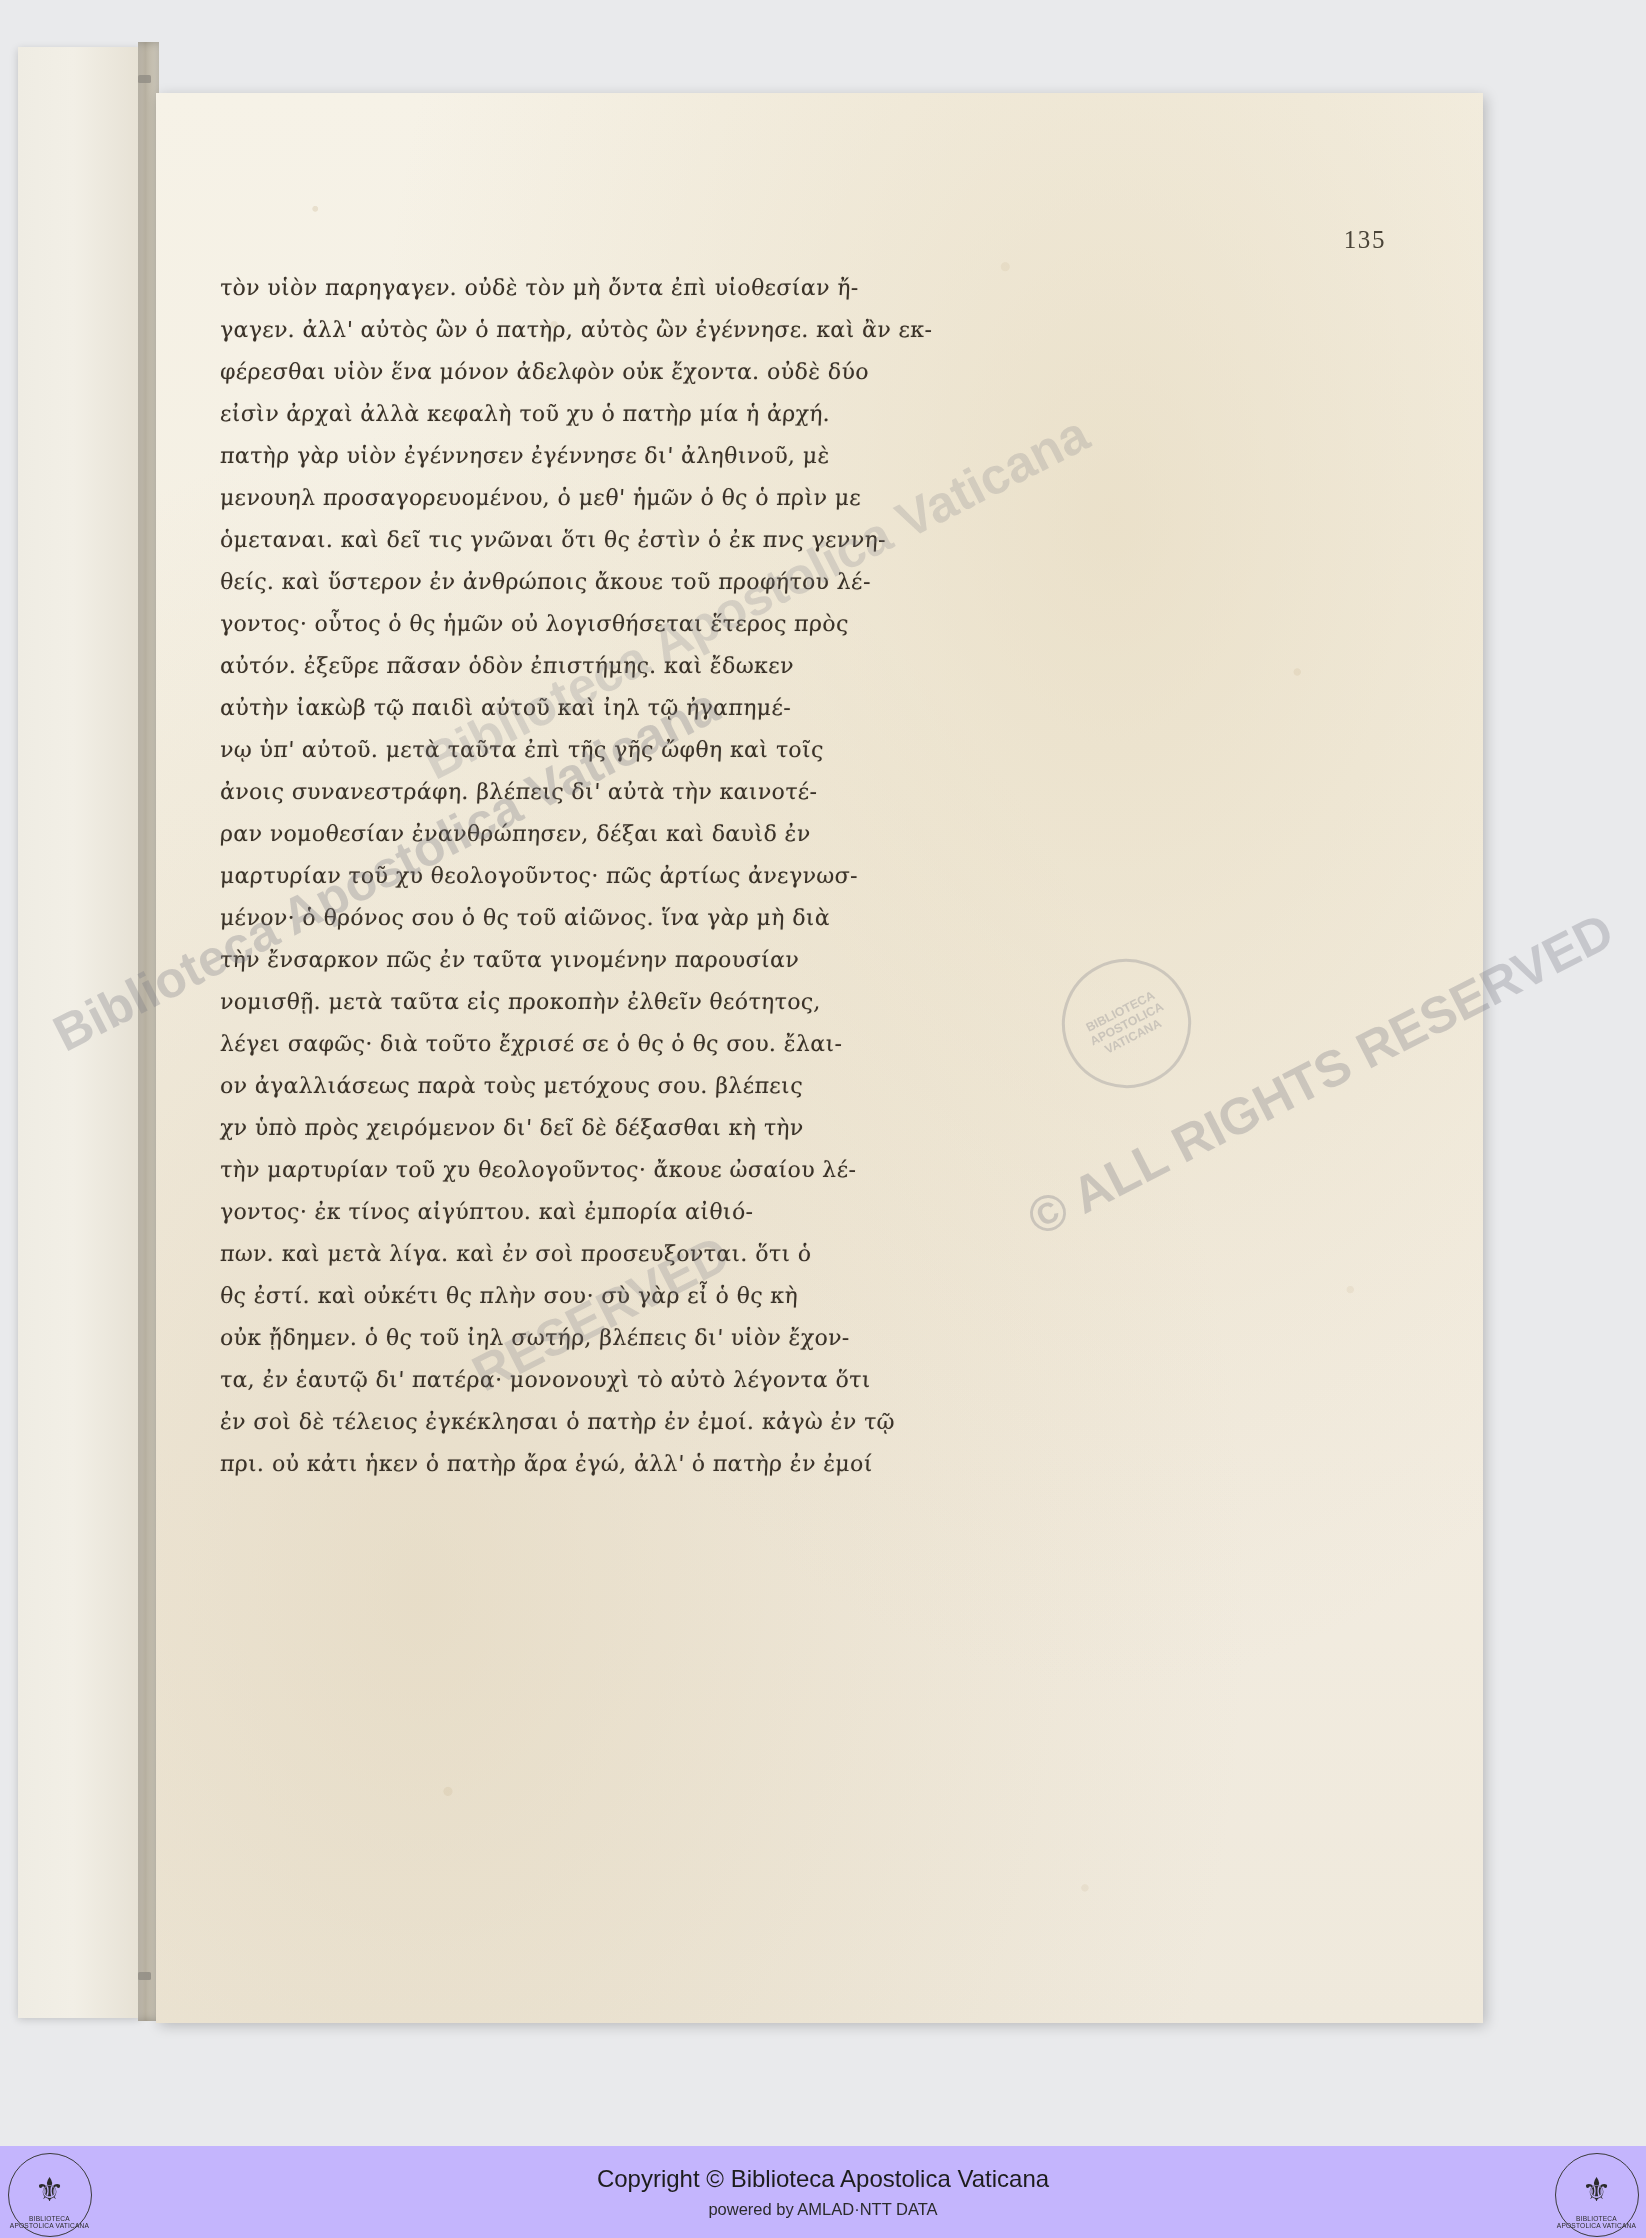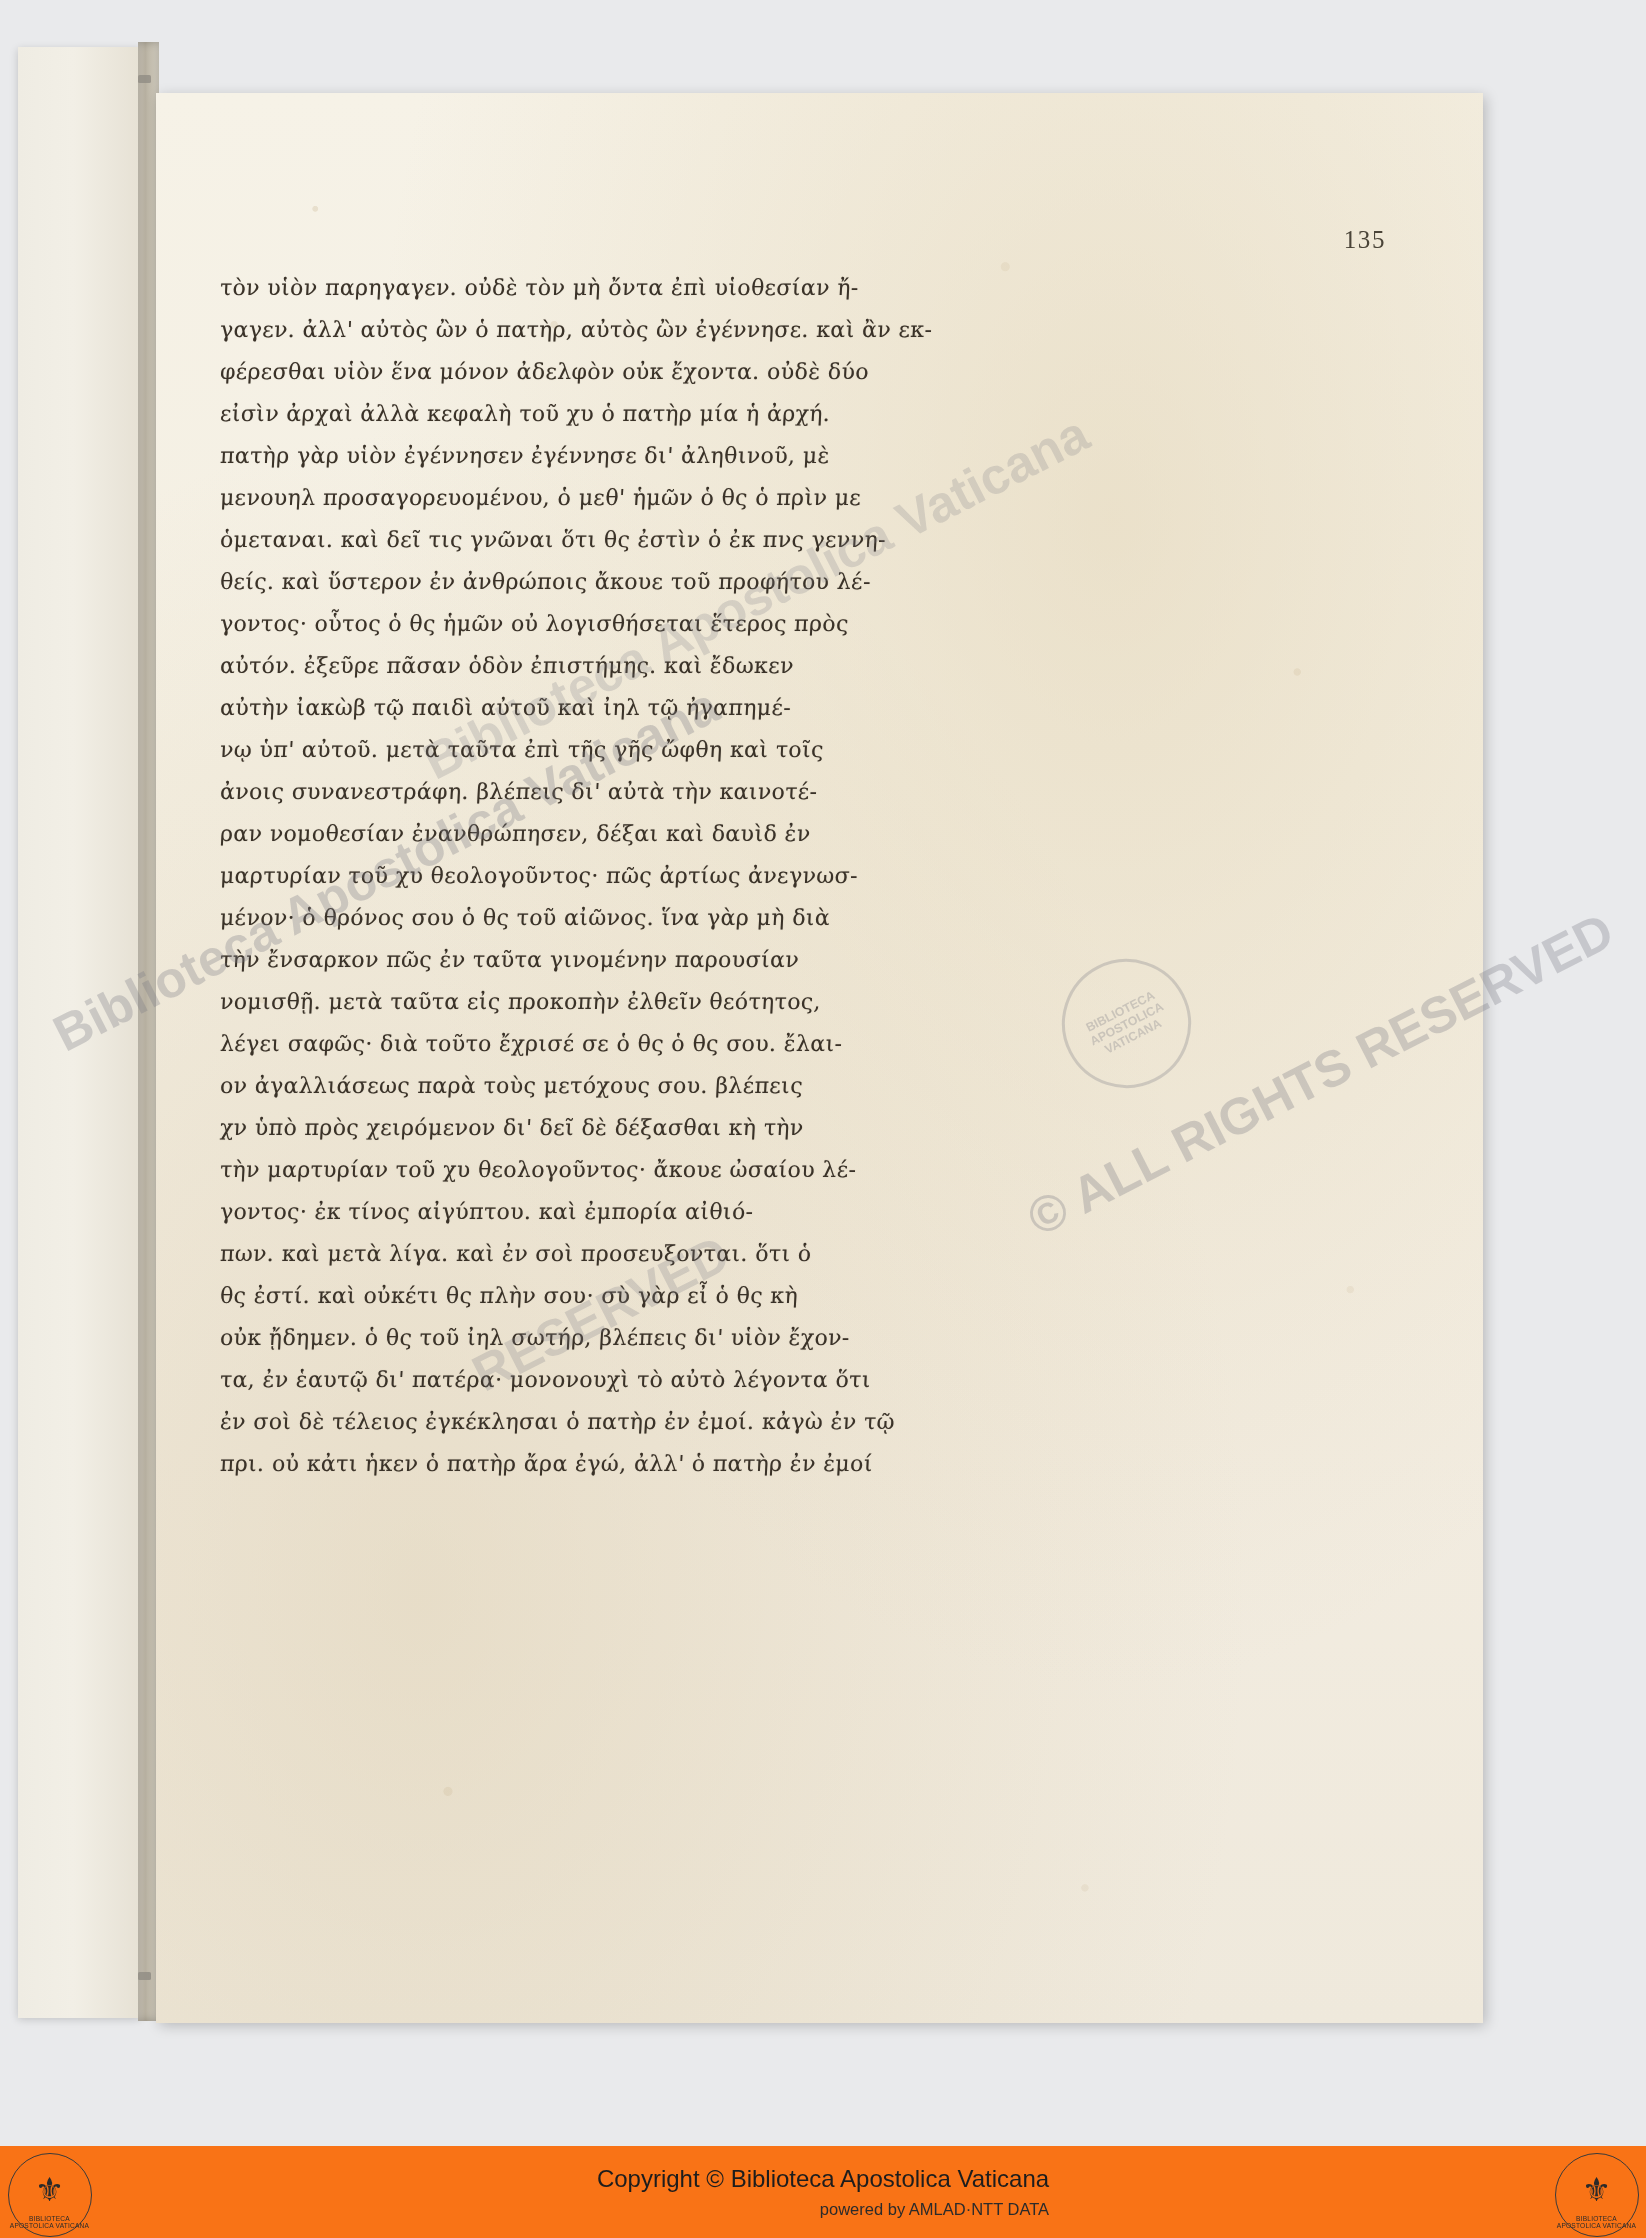--- a/index.html
+++ b/index.html
@@ -149,37 +149,36 @@
     pointer-events: none;
   }
 
   
   #footer {
     position: absolute;
     left: 0;
     top: 2146px;
     width: 1646px;
     height: 92px;
-    background: #f97316;
+    background: #c4b5fd;
     display: flex;
     align-items: center;
     justify-content: center;
   }
   #footer-text { text-align: center; }
   #copyright-line {
     font-size: 24px;
     color: #1d1d1d;
     font-family: "Liberation Sans", sans-serif;
   }
   #powered-line {
     font-size: 16.5px;
     color: #2b2b2b;
     margin-top: 6.6px;
     font-family: "Liberation Sans", sans-serif;
-    text-align: right;
   }
   .crest {
     position: absolute;
     top: 2150px;
     width: 89px;
     height: 89px;
     display: flex;
     align-items: center;
     justify-content: center;
     color: #2a2a2a;

